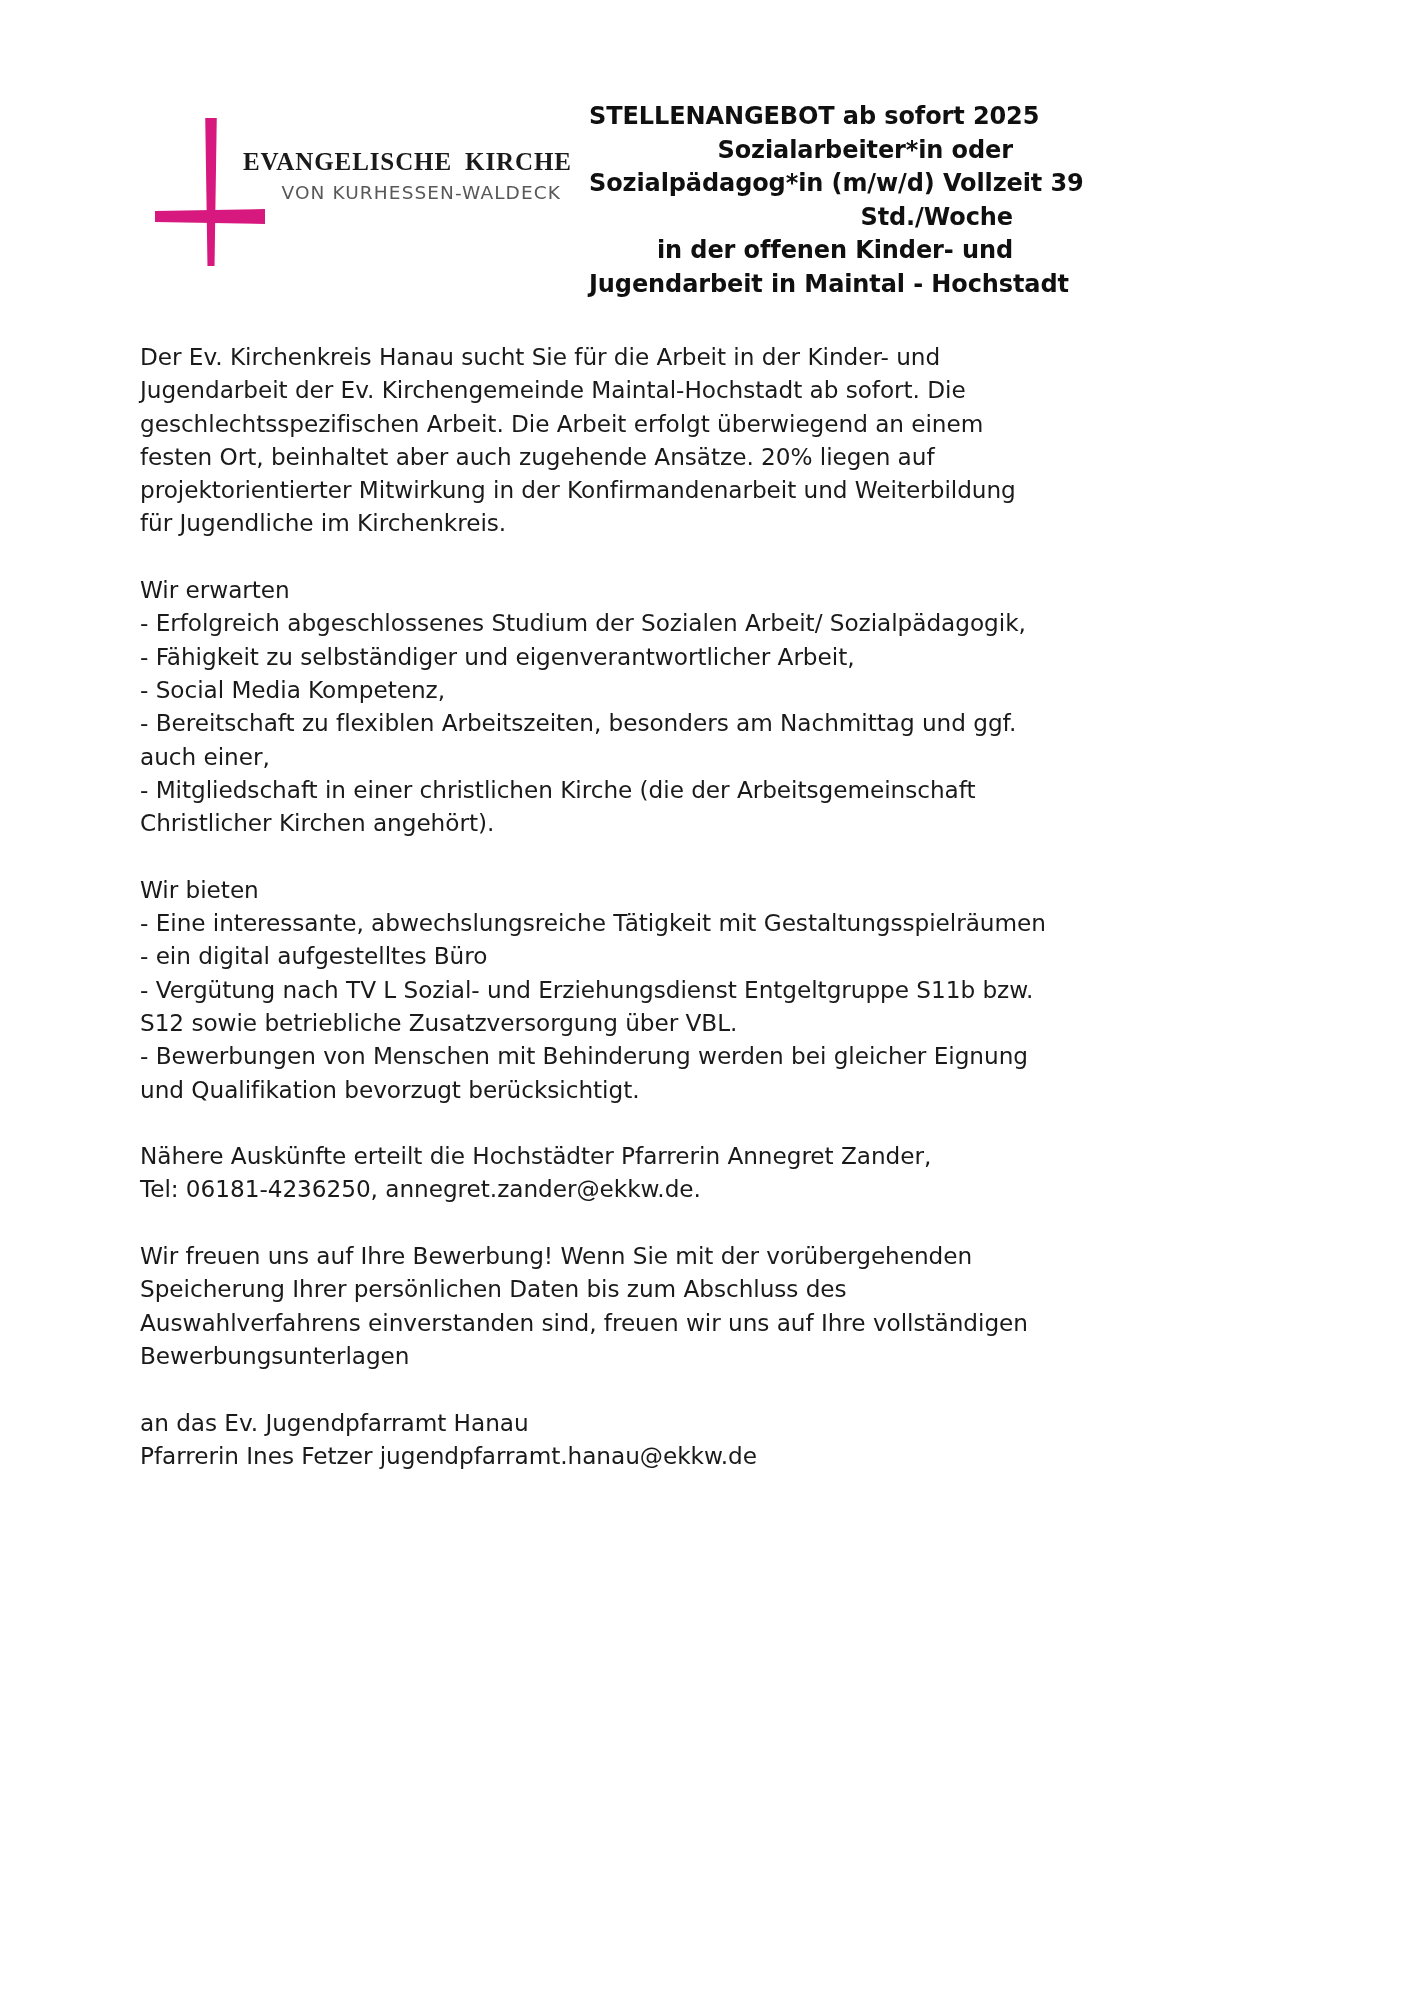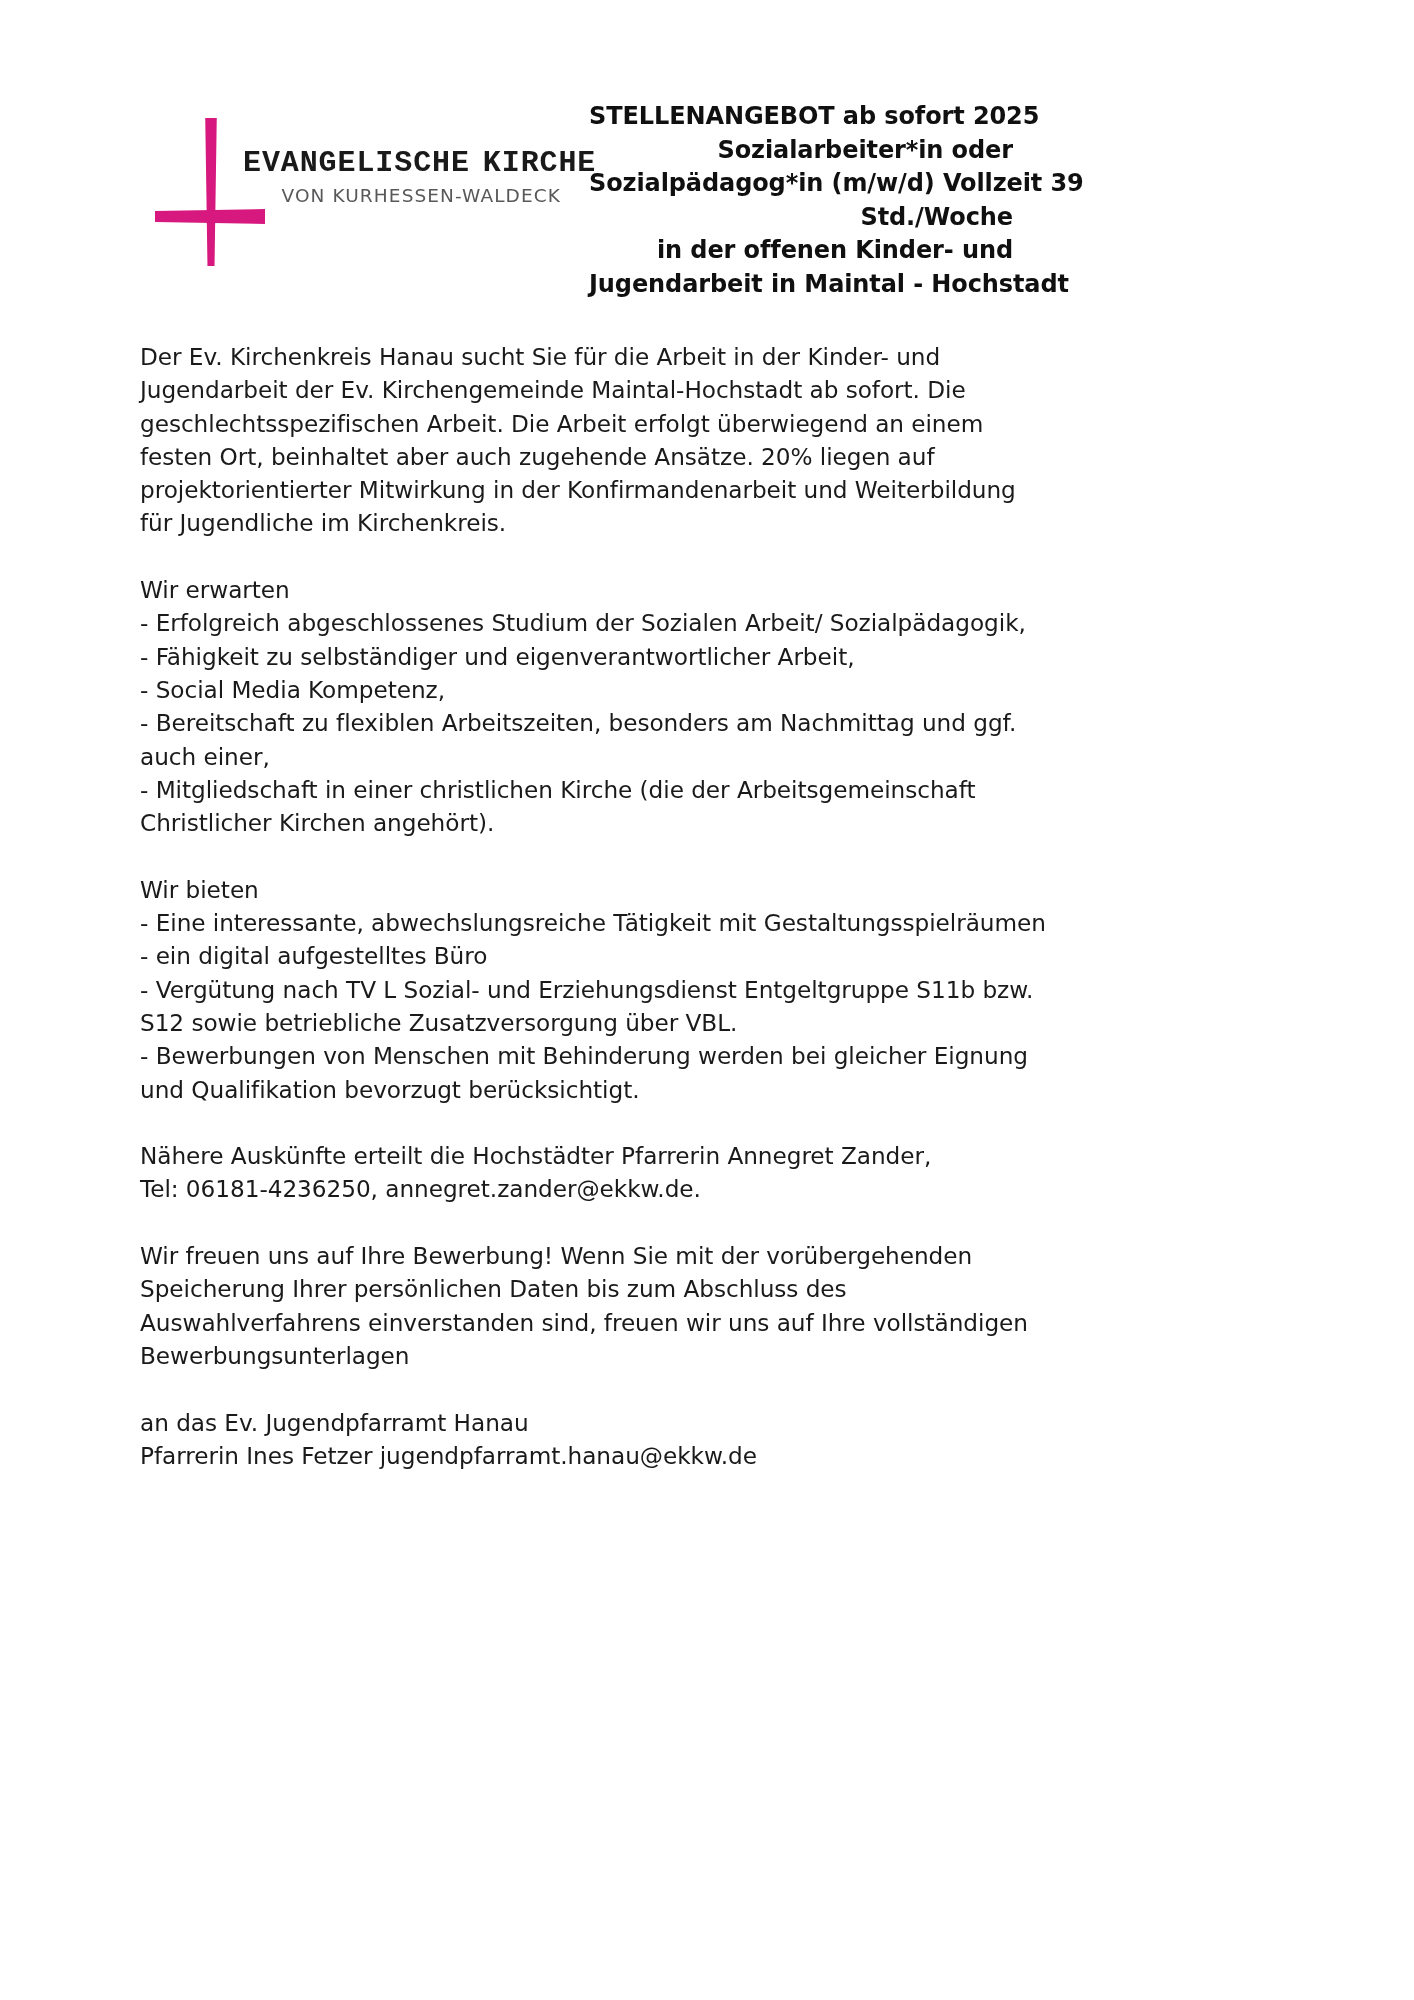--- a/index.html
+++ b/index.html
@@ -72,23 +72,23 @@
 
   .logo-text {
     position: absolute;
     left: 88px;
     top: 38px;
     width: 320px;
   }
   .logo-line1 {
     display: flex;
     align-items: center;
-    font-family: Liberation Mono, monospace;
+    font-family: Liberation Serif, serif;
     font-weight: bold;
-    font-size: 30px;
+    font-size: 25px;
     letter-spacing: 0.9px;
     color: #1a1a1a;
     line-height: 1;
     white-space: nowrap;
   }
   .logo-divider {
     display: inline-block;
     width: 3px;
     height: 27px;
     background: #d6187f;

